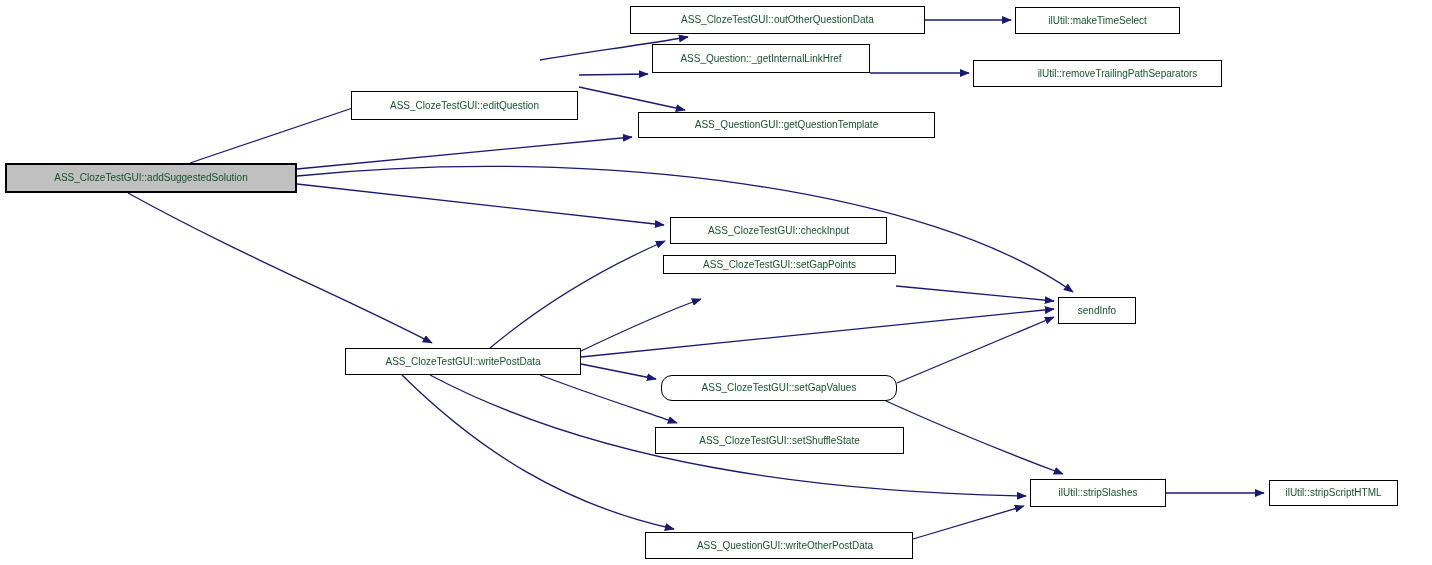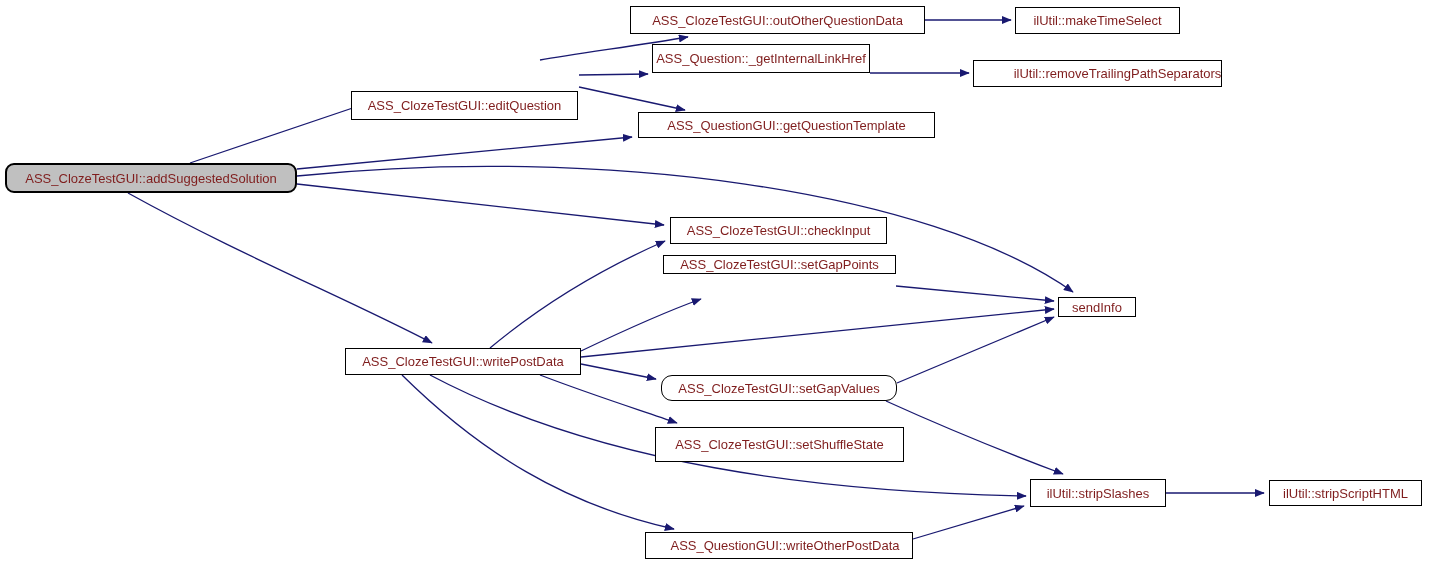--- a/index.html
+++ b/index.html
@@ -5,21 +5,21 @@
   html,body { margin:0; padding:0; background:#ffffff; }
   .canvas {
     position:relative; width:1432px; height:565px; background:#ffffff;
     font-family:"Liberation Sans", sans-serif; overflow:hidden;
   }
   svg.edges { position:absolute; left:0; top:0; width:1432px; height:565px; }
   .node {
     position:absolute; box-sizing:border-box;
     border:1px solid #000000; background:#ffffff;
     display:flex; align-items:center; justify-content:center;
-    font-size:13px; color:#7f1d1d; white-space:nowrap; line-height:1;
+    font-size:10px; color:#14532d; white-space:nowrap; line-height:1;
     cursor:pointer;
   }
   .node.hl { background:#c0c0c0; border-width:2px; cursor:default; }
 </style>
 </head>
 <body>
 
 <div class="canvas">
 
   <svg class="edges" viewBox="0 0 1432 565" xmlns="http://www.w3.org/2000/svg">
@@ -47,21 +47,21 @@
       <path marker-end="url(#arrow)" d="M430,375 C600,465 820,492 1026,496"></path>
       <path marker-end="url(#arrow)" d="M402,375 C480,452 565,505 674,529"></path>
       <path marker-end="url(#arrow)" d="M896,286 L1054,301"></path>
       <path marker-end="url(#arrow)" d="M897,383 L1054,317"></path>
       <path marker-end="url(#arrow)" d="M886,401 C950,430 1015,456 1063,474"></path>
       <path marker-end="url(#arrow)" d="M913,539 L1024,506"></path>
       <path marker-end="url(#arrow)" d="M1166,493 L1264,493"></path>
     </g>
   </svg>
 
-  <div class="node hl" style="left:5px; top:163px; width:292px; height:30px;border-radius:9px;">ASS_ClozeTestGUI::addSuggestedSolution</div>
+  <div class="node hl" style="left:5px; top:163px; width:292px; height:30px;">ASS_ClozeTestGUI::addSuggestedSolution</div>
 
   <div class="node" style="left:351px; top:60px; width:227px; height:29px;margin-top:31px;">ASS_ClozeTestGUI::editQuestion</div>
 
   <div class="node" style="left:630px; top:6px; width:295px; height:28px;">ASS_ClozeTestGUI::outOtherQuestionData</div>
 
   <div class="node" style="left:1015px; top:7px; width:165px; height:27px;">ilUtil::makeTimeSelect</div>
 
   <div class="node" style="left:652px; top:44px; width:218px; height:29px;">ASS_Question::_getInternalLinkHref</div>
 
   <div class="node" style="left:973px; top:60px; width:249px; height:27px;padding-left:40px;">ilUtil::removeTrailingPathSeparators</div>
@@ -69,23 +69,23 @@
   <div class="node" style="left:638px; top:112px; width:297px; height:26px;">ASS_QuestionGUI::getQuestionTemplate</div>
 
   <div class="node" style="left:670px; top:217px; width:217px; height:27px;">ASS_ClozeTestGUI::checkInput</div>
 
   <div class="node" style="left:663px; top:255px; width:233px; height:19px;">ASS_ClozeTestGUI::setGapPoints</div>
 
   <div class="node" style="left:345px; top:348px; width:236px; height:27px;">ASS_ClozeTestGUI::writePostData</div>
 
   <div class="node" style="left:661px; top:375px; width:236px; height:26px;border-radius:11px;">ASS_ClozeTestGUI::setGapValues</div>
 
-  <div class="node" style="left:655px; top:427px; width:249px; height:35px;">ASS_ClozeTestGUI::setShuffleState</div>
+  <div class="node" style="left:655px; top:427px; width:249px; height:27px;">ASS_ClozeTestGUI::setShuffleState</div>
 
-  <div class="node" style="left:1058px; top:297px; width:78px; height:20px;">sendInfo</div>
+  <div class="node" style="left:1058px; top:297px; width:78px; height:27px;">sendInfo</div>
 
   <div class="node" style="left:1030px; top:479px; width:136px; height:28px;">ilUtil::stripSlashes</div>
 
-  <div class="node" style="left:1269px; top:480px; width:153px; height:26px;">ilUtil::stripScriptHTML</div>
+  <div class="node" style="left:1269px; top:480px; width:129px; height:26px;">ilUtil::stripScriptHTML</div>
 
   <div class="node" style="left:645px; top:532px; width:268px; height:27px;padding-left:12px;">ASS_QuestionGUI::writeOtherPostData</div>
 
 </div>
 
 </body></html>

